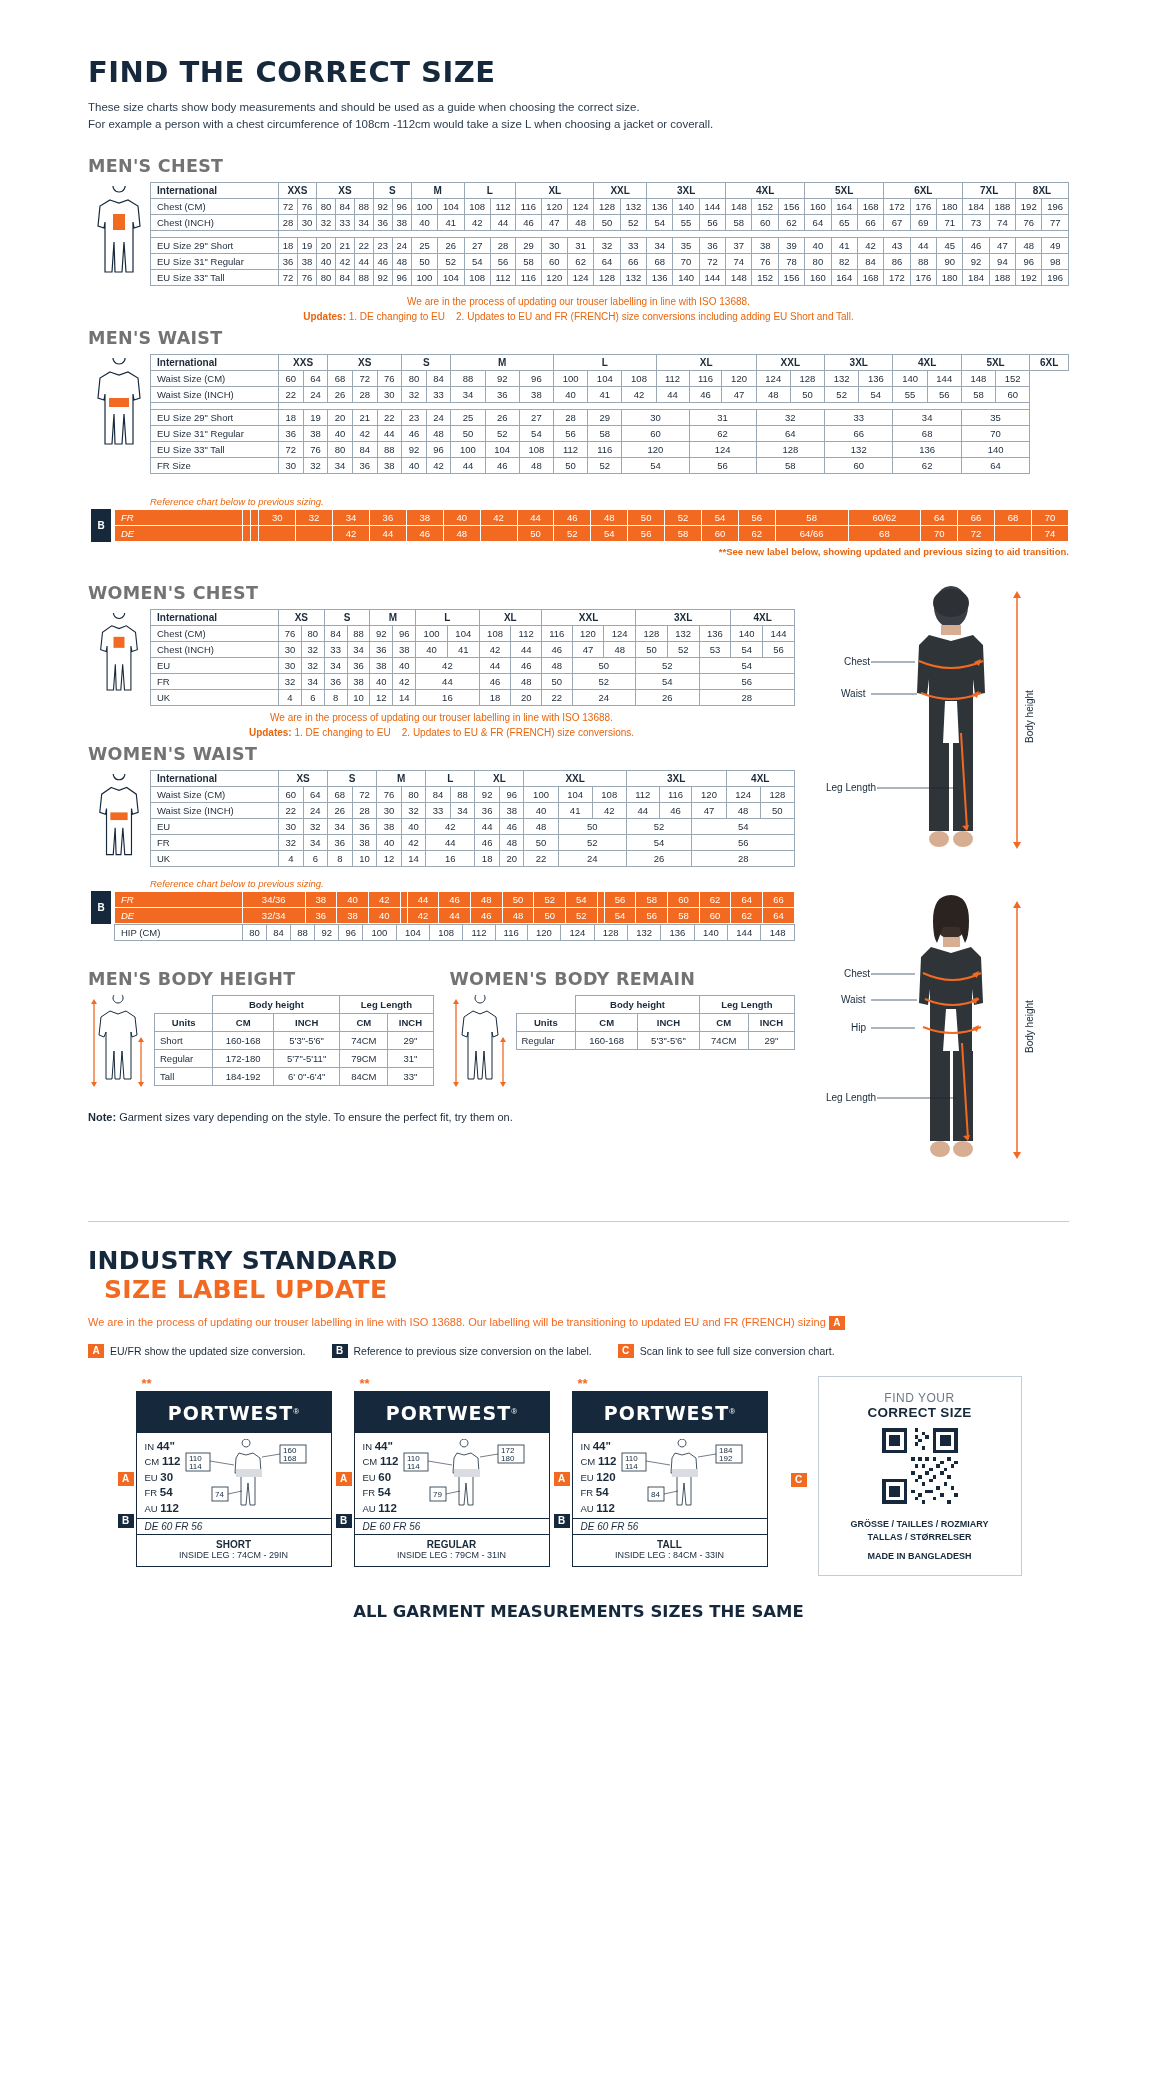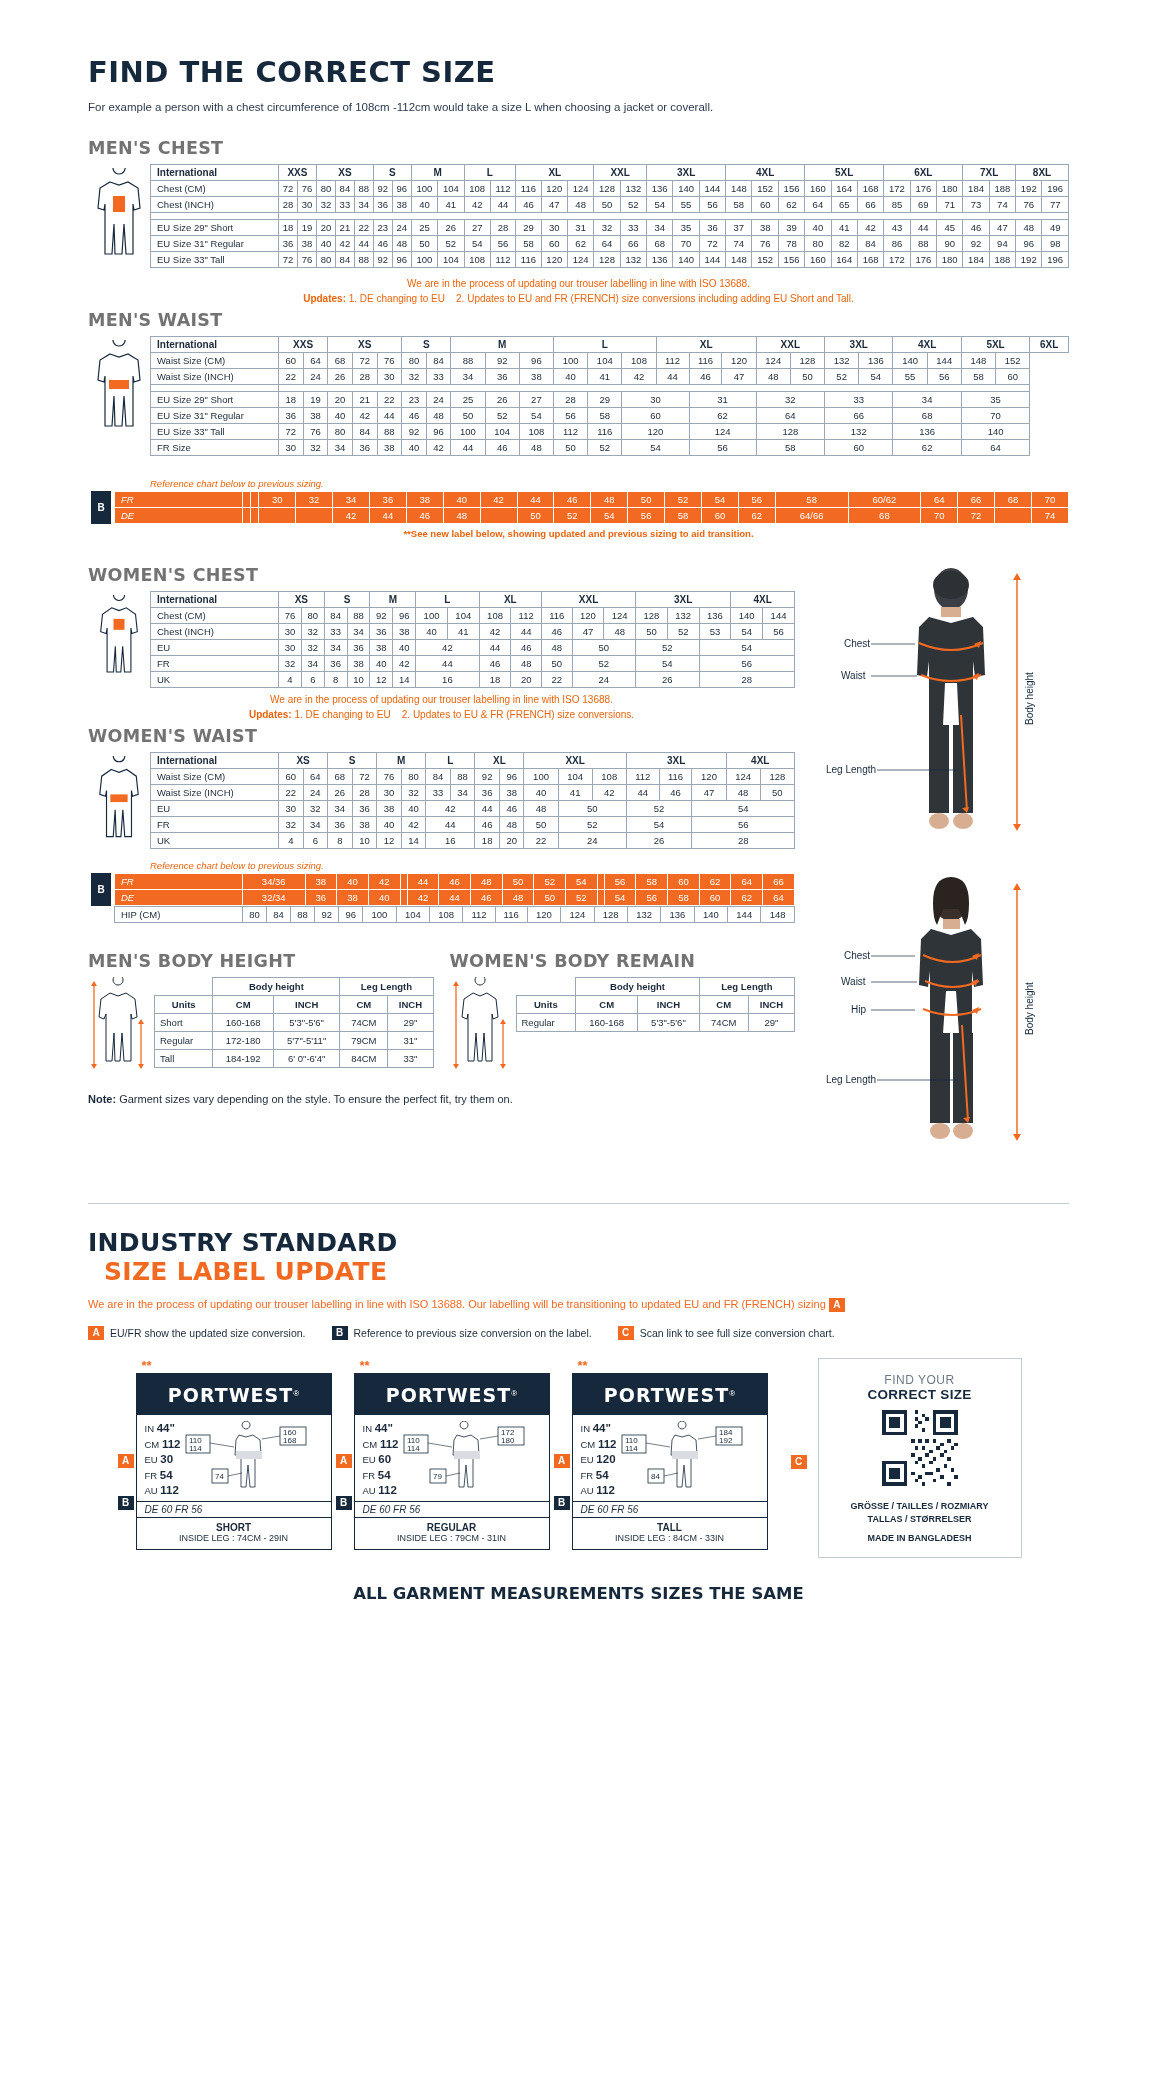--- a/index.html
+++ b/index.html
@@ -73,21 +73,21 @@
     border:1px solid #ffffff;
     text-align:center;
     padding:2px 1px;
     height:15px;
     white-space:nowrap;
   }
   .orange-table td.lbl { text-align:left; padding-left:6px; width:128px; font-style:italic; }
   .orange-wrap { display:flex; align-items:stretch; }
   .orange-wrap .badgecol { width:26px; flex:0 0 26px; display:flex; align-items:center; justify-content:center; }
   .badge-box { background:#16293c; color:#fff; font-weight:bold; font-size:10px; width:20px; height:100%; display:flex; align-items:center; justify-content:center; }
-  .seelabel { color:#e8650d; font-size:9.5px; text-align:center; margin-top:4px; font-weight:bold; }
+  .seelabel { color:#e8650d; font-size:9.5px; text-align:right; margin-top:4px; font-weight:bold; }
 
   .two-col { display:flex; gap:16px; }
 
   .bodyheight-table { border-collapse:collapse; font-size:9.5px; width:100%; }
   .bodyheight-table td, .bodyheight-table th {
     border:1px solid #9aa7b4; text-align:center; padding:3px 5px; font-weight:normal; height:17px;
   }
   .bodyheight-table td.lbl { text-align:left; }
   .bodyheight-table tr.hdr td { font-weight:bold;margin-top:32px; }
 
@@ -134,20 +134,21 @@
   .model-col { width:250px; flex:0 0 250px; }
 </style>
 </head>
 <body>
 
 <div class="page">
 <div class="inner">
 
   <h1 class="title">FIND THE CORRECT SIZE</h1>
   <div class="intro">
+    <div>These size charts show body measurements and should be used as a guide when choosing the correct size.</div>
     <div>For example a person with a chest circumference of 108cm -112cm would take a size L when choosing a jacket or coverall.</div>
   </div>
 
   <h2 class="section">MEN'S CHEST</h2>
   <div class="blockrow">
     <div class="figcol">
       <svg width="62" height="100" viewBox="0 0 62 100">
         <path d="M31 6 a6 6 0 1 1 0.1 0 z" fill="none" stroke="#16293c" stroke-width="1.2"></path>
         <path d="M22 14 L31 17 L40 14 L50 20 L52 40 L46 42 L45 36 L45 86 L38 86 L36 56 L34 86 L27 86 L26 56 L24 86 L17 86 L17 36 L16 42 L10 40 L12 20 Z" fill="none" stroke="#16293c" stroke-width="1.2"></path>
         <rect x="25" y="28" width="12" height="16" fill="#f26a21"></rect>
@@ -227,21 +228,21 @@
                 <td>52</td>
                 <td>54</td>
                 <td>55</td>
                 <td>56</td>
                 <td>58</td>
                 <td>60</td>
                 <td>62</td>
                 <td>64</td>
                 <td>65</td>
                 <td>66</td>
-                <td>85</td>
+                <td>67</td>
                 <td>69</td>
                 <td>71</td>
                 <td>73</td>
                 <td>74</td>
                 <td>76</td>
                 <td>77</td>
         </tr>
         <tr class="spacer">
                 <td class="lbl"></td>
                 <td colspan="32"></td>

